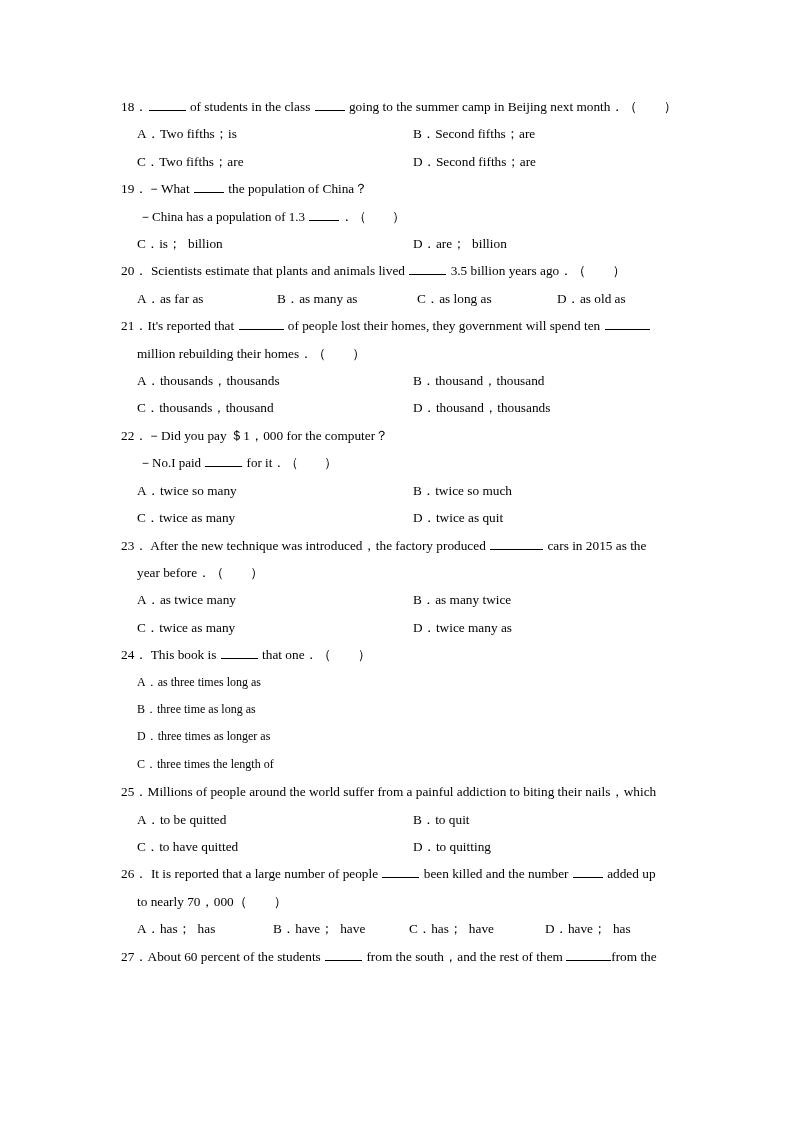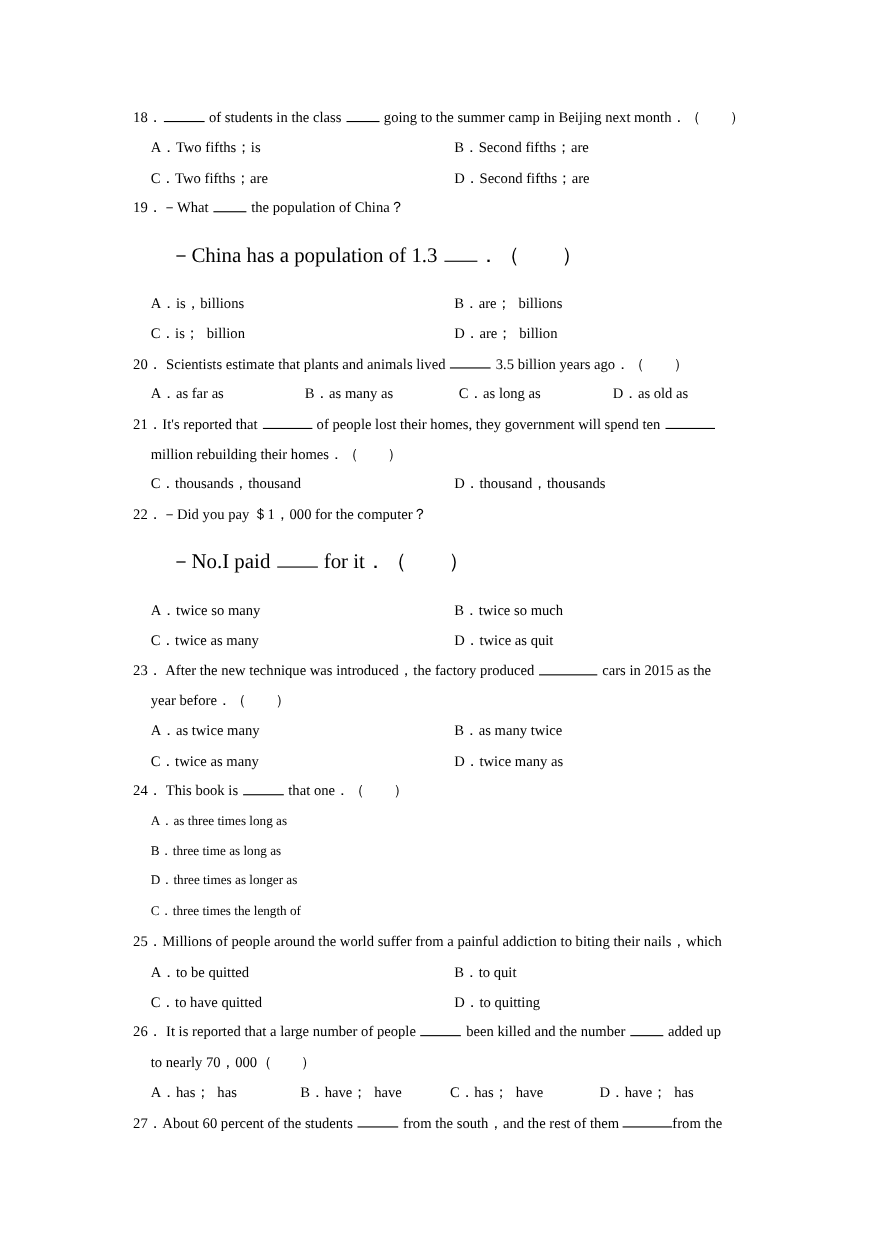--- a/index.html
+++ b/index.html
@@ -38,23 +38,23 @@
   }
   
   .cont {
     font-size: 13.3px;
     line-height: 27.4px;
     margin: 0;
     padding-left: 16px;
   }
   
   .dialog2 {
-    font-size: 19px;
-    line-height: 27.4px;
-    margin: 16px;
+    font-size: 13px;
+    line-height: 27.4px;
+    margin: 0;
     padding-left: 18px;
   }
   
   .opt-row {
     display: flex;
     font-size: 13.3px;
     line-height: 27.4px;
     padding-left: 16px;
   }
   .opt-row .col {
@@ -121,42 +121,42 @@
     <div class="opt-row">
       <div class="col left"><span class="label">C．</span><span>Two fifths；are</span></div>
       <div class="col"><span class="label">D．</span><span>Second fifths；are</span></div>
     </div>
   </div>
 
   <div class="qblock">
     <p class="stem"><span class="qnum">19．</span><span>－What </span><span class="blank b4"></span><span> the population of China？</span></p>
     <p class="dialog2"><span>－China has a population of 1.3 </span><span class="blank b4"></span><span>．</span><span class="paren">（  ）</span></p>
     <div class="opt-row">
-      <div class="col left"><span class="label">A．</span><span>is，billions</span></div>
-      <div class="col"><span class="label">B．</span><span>are； billions</span></div>
-    </div>
-    <div class="opt-row">
       <div class="col left"><span class="label">C．</span><span>is； billion</span></div>
       <div class="col"><span class="label">D．</span><span>are； billion</span></div>
     </div>
   </div>
 
   <div class="qblock">
     <p class="stem"><span class="qnum">20．</span><span> Scientists estimate that plants and animals lived </span><span class="blank b5"></span><span> 3.5 billion years ago．</span><span class="paren">（  ）</span></p>
     <div class="opt-inline even">
       <div class="cell"><span class="label">A．</span><span>as far as</span></div>
       <div class="cell"><span class="label">B．</span><span>as many as</span></div>
       <div class="cell"><span class="label">C．</span><span>as long as</span></div>
       <div class="cell"><span class="label">D．</span><span>as old as</span></div>
     </div>
   </div>
 
   <div class="qblock">
     <p class="stem"><span class="qnum">21．</span><span>It's reported that </span><span class="blank b6"></span><span> of people lost their homes, they government will spend ten </span><span class="blank b6"></span></p>
     <p class="cont"><span>million rebuilding their homes．</span><span class="paren">（  ）</span></p>
+    <div class="opt-row">
+      <div class="col left"><span class="label">A．</span><span>thousands，thousands</span></div>
+      <div class="col"><span class="label">B．</span><span>thousand，thousand</span></div>
+    </div>
     <div class="opt-row">
       <div class="col left"><span class="label">C．</span><span>thousands，thousand</span></div>
       <div class="col"><span class="label">D．</span><span>thousand，thousands</span></div>
     </div>
   </div>
 
   <div class="qblock">
     <p class="stem"><span class="qnum">22．</span><span>－Did you pay ＄1，000 for the computer？</span></p>
     <p class="dialog2"><span>－No.I paid </span><span class="blank b5"></span><span> for it．</span><span class="paren">（  ）</span></p>
     <div class="opt-row">

